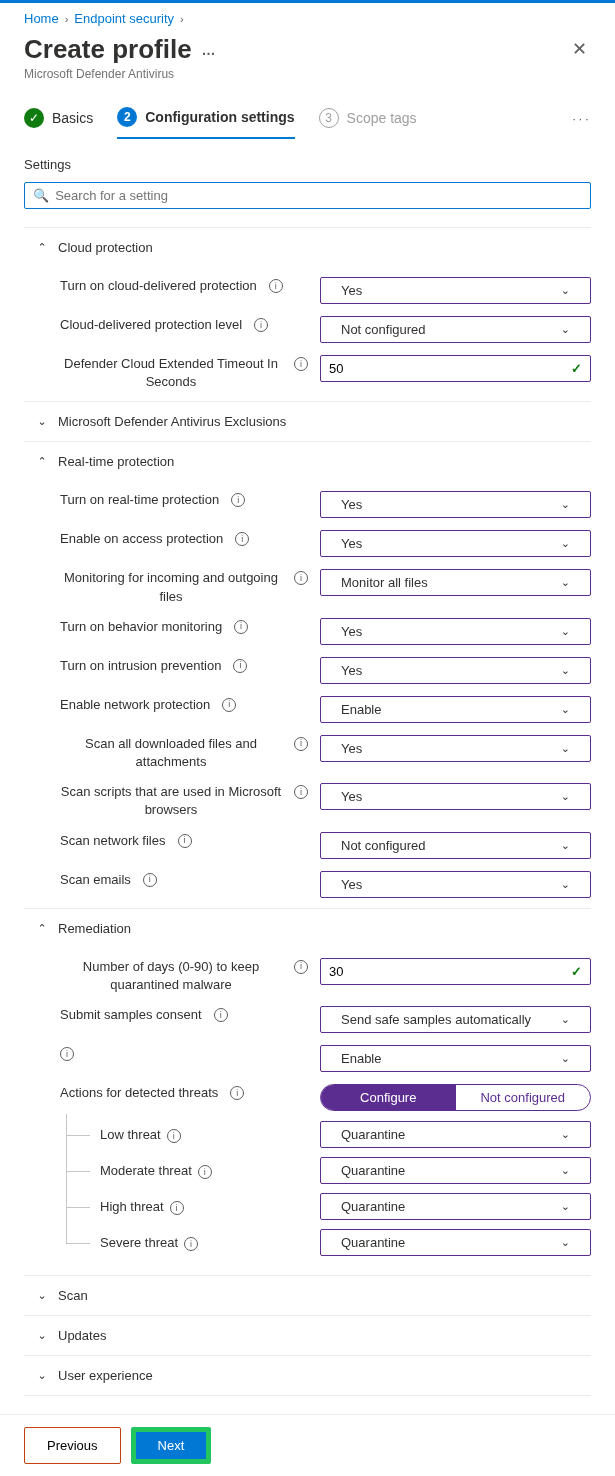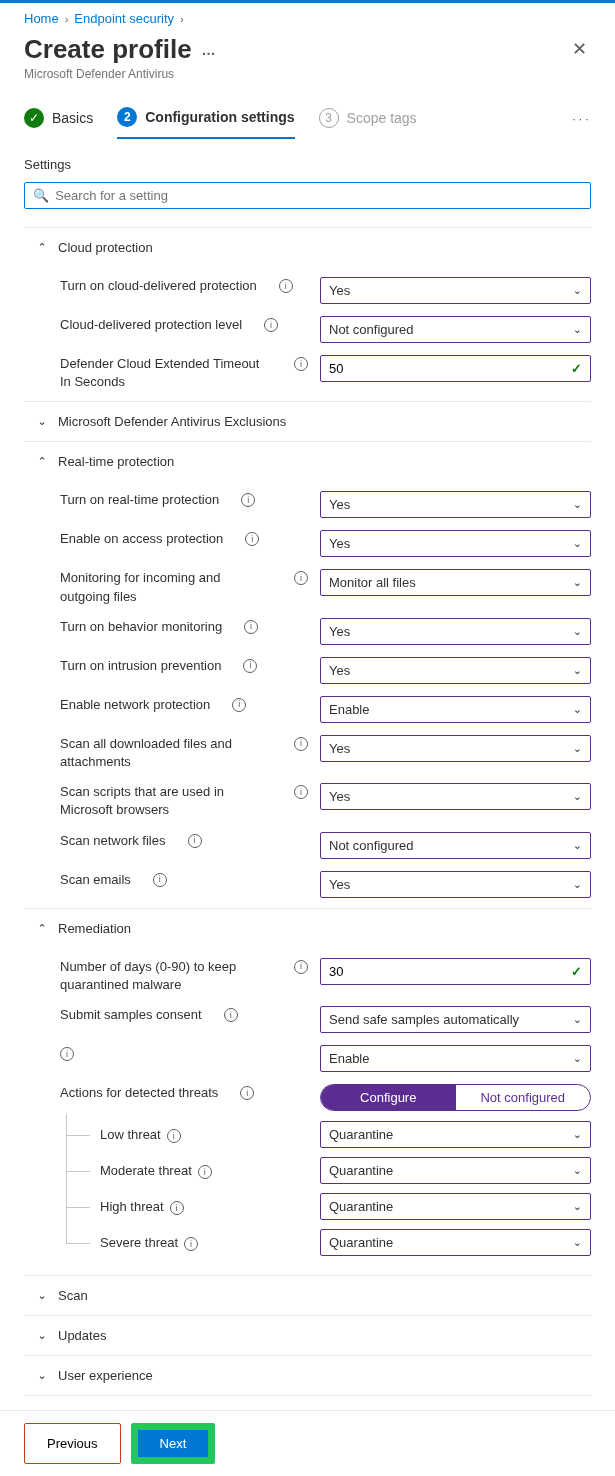--- a/index.html
+++ b/index.html
@@ -27,43 +27,43 @@
   .section-title { font-size: 13px; margin-bottom: 10px; }
   .search-box { border: 1px solid #0078d4; border-radius: 2px; display: flex; align-items: center; padding: 5px 8px; margin-bottom: 18px; }
   .search-box input { border: none; outline: none; flex: 1; font-size: 13px; color: #605e5c; }
   .search-icon { color: #0078d4; margin-right: 6px; }
   .group-sep { border-top: 1px solid #edebe9; }
   .group-header { display: flex; align-items: center; gap: 10px; padding: 12px 6px; cursor: pointer; }
   .group-header.sub { padding-left: 12px;}
   .chevron { width: 12px; display:inline-block; text-align:center; font-size:11px;}
   .settings-rows { padding: 4px 0; }
   .row { display: flex; align-items: flex-start; padding: 6px 0 6px 36px; }
-  .row .label-col { width: 260px; padding-right: 12px; display: flex; align-items: flex-start; gap: 22px; line-height: 1.4; }
+  .row .label-col { width: 260px; padding-right: 12px; display: flex; align-items: flex-start; gap: 12px; line-height: 1.4; text-align: center; }
   .row .label-col .txt { flex-shrink: 1; }
   .info-icon { width: 14px; height: 14px; border: 1px solid #605e5c; border-radius: 50%; display: inline-flex; align-items: center; justify-content: center; font-size: 9px; color: #605e5c; flex-shrink:0; margin-top:2px;}
   .ctrl-col { flex: 1; }
-  .select { border: 1px solid #5c2d91; border-radius: 2px; padding: 5px 8px; display: flex; justify-content: space-between; align-items: center; cursor: pointer; background:#fff;}
+  .select { border: 1px solid #5c2d91; border-radius: 2px; padding: 5px 20px; display: flex; justify-content: space-between; align-items: center; cursor: pointer; background:#fff;}
   .select .chev-down { font-size: 11px; color: #333; }
   .input-box { border: 1px solid #5c2d91; border-radius: 2px; padding: 5px 8px; display:flex; justify-content:space-between; align-items:center;}
   .input-box input { border:none; outline:none; width: 80%; font-size:13px; }
   .check-icon { color: #107c10; font-weight:bold;}
   .toggle-pill { border: 1px solid #5c2d91; border-radius: 14px; display: flex; overflow: hidden; }
   .toggle-pill .half { flex: 1; text-align: center; padding: 5px 10px; font-size: 13px; }
   .toggle-pill .half.active { background: #5c2d91; color: #fff; }
   .toggle-pill .half.inactive { color: #5c2d91; }
   .threat-row { display:flex; align-items:center; padding: 3px 0 3px 36px;}
   .tree-lines { width: 40px; flex-shrink:0; display:flex; align-items:center; height:30px; color:#c8c6c4; position:relative;}
   .tree-lines .v { position:absolute; left:6px; top:-6px; bottom:50%; width:1px; background:#c8c6c4;}
   .tree-lines .v.cont { bottom:-6px;}
   .tree-lines .h { position:absolute; left:6px; top:50%; width:24px; height:1px; background:#c8c6c4;}
   .threat-label { width: 220px; display:flex; align-items:center; gap:6px;}
   .footer { position: fixed; bottom: 0; left: 0; width: 615px; border-top: 1px solid #edebe9; background:#fff; padding: 12px 24px; display:flex; gap:10px;}
   .btn { padding: 6px 22px; font-size: 13px; border-radius: 2px; cursor:pointer;}
   .btn.secondary { border:1px solid #c2410c; background:#fff;}
-  .btn.primary { border:7px solid #22c55e; background:#0078d4; color:#fff;}
+  .btn.primary { border:5px solid #22c55e; background:#0078d4; color:#fff;}
   .collapsed-group { display:flex; align-items:center; gap:10px; padding: 12px 6px 12px 12px; border-top:1px solid #edebe9; border-bottom: 1px solid #edebe9; cursor:pointer;}
 </style>
 </head>
 <body>
 
 <div class="topbar"></div>
 
 <div class="breadcrumb">
   <a href="#">Home</a>
   <span class="chev">›</span>

